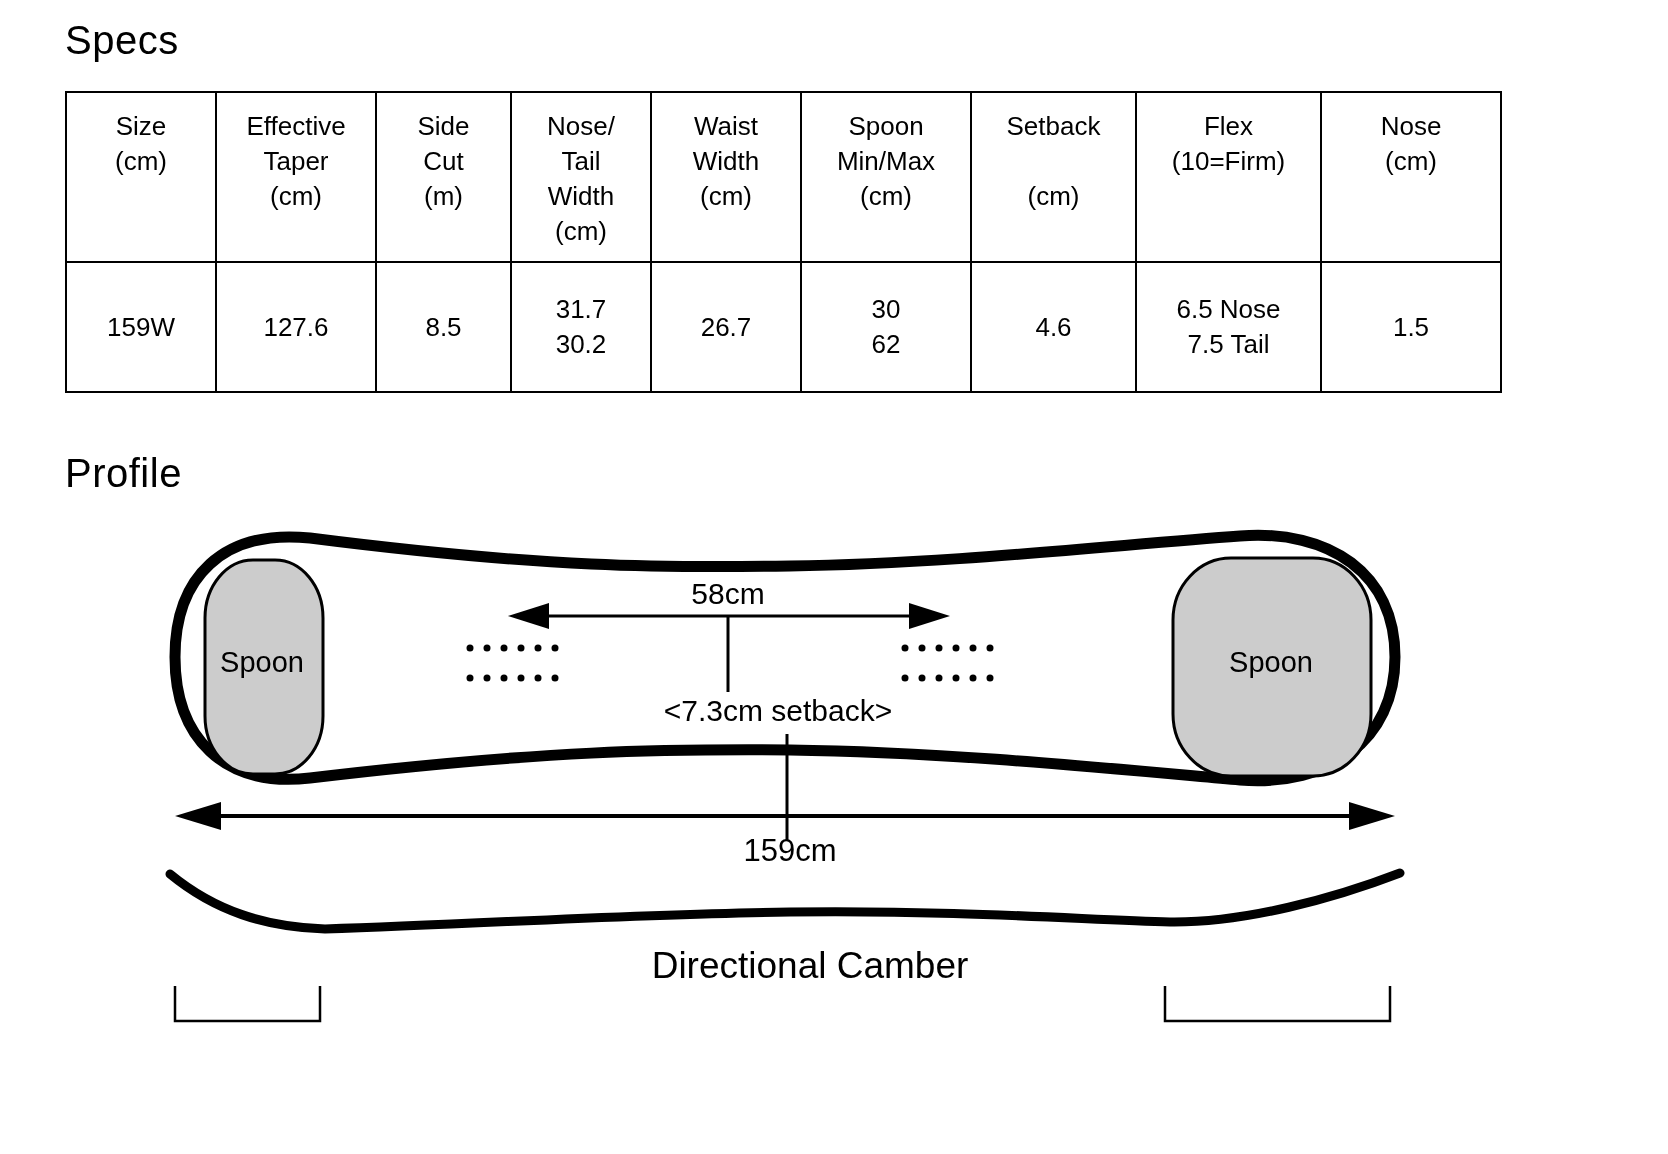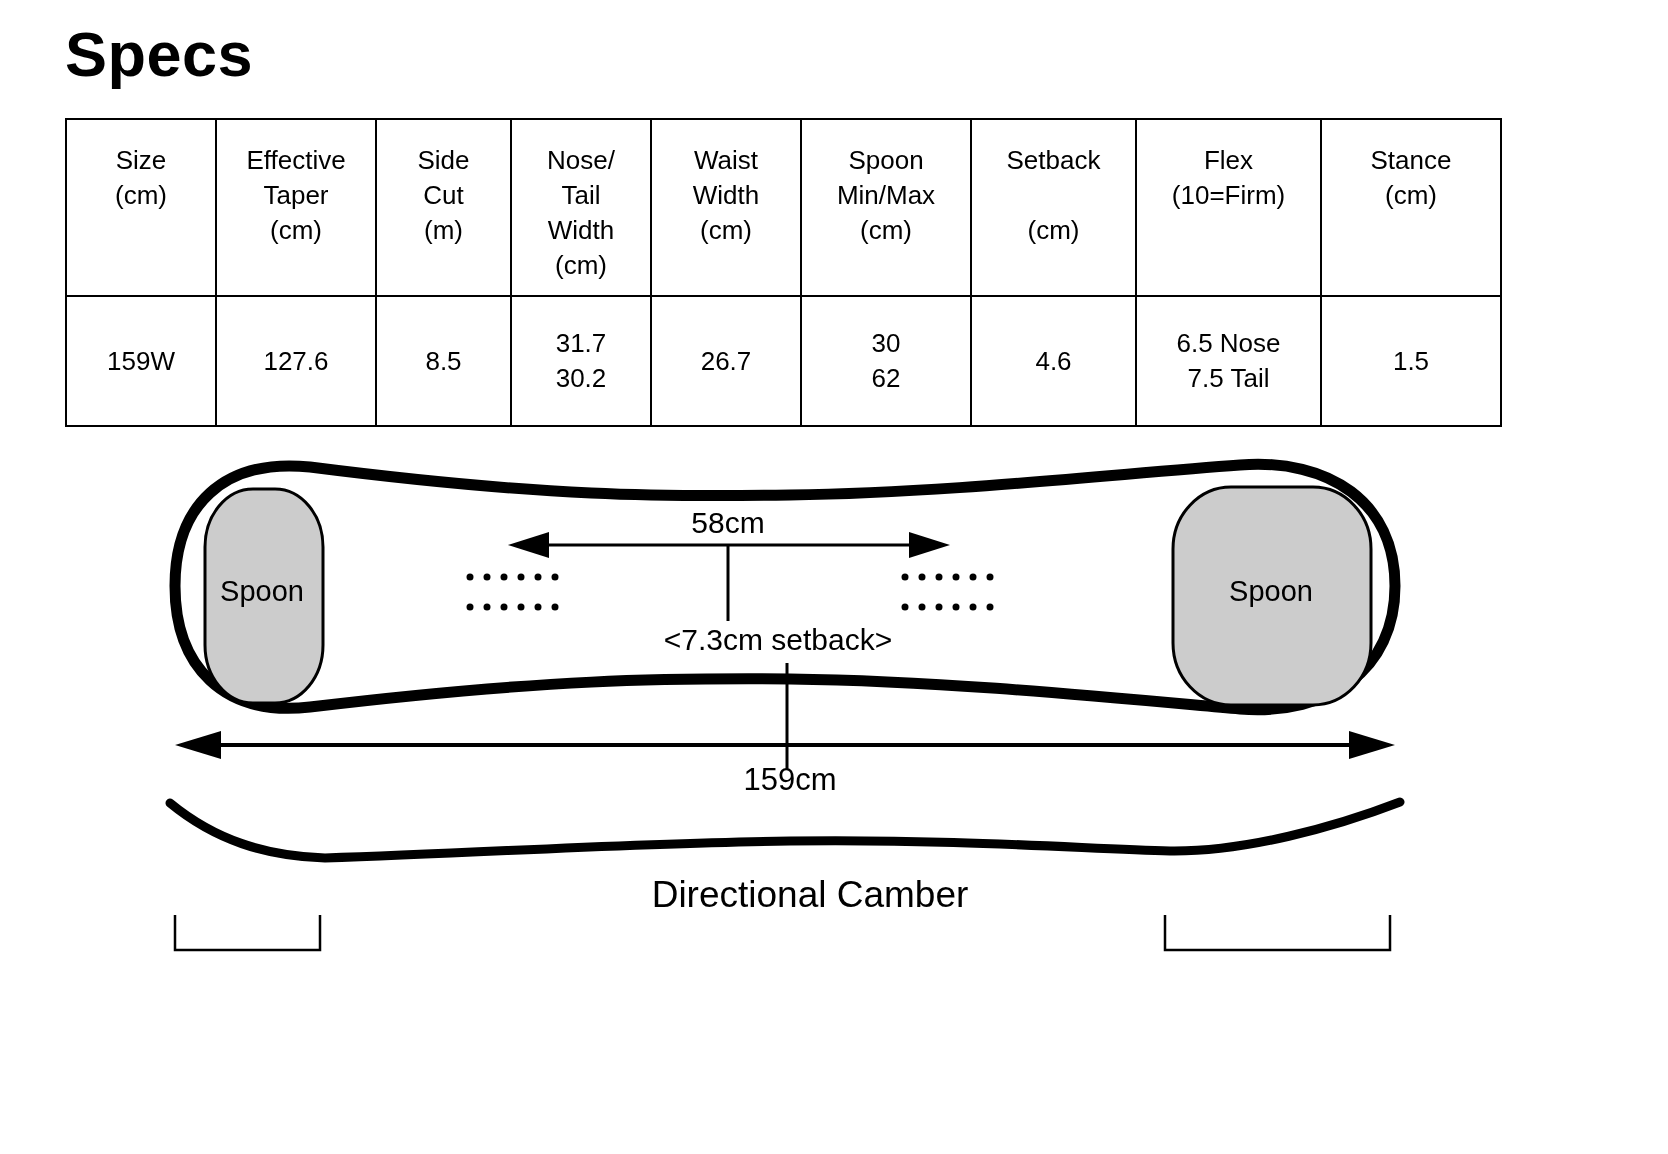--- a/index.html
+++ b/index.html
@@ -10,22 +10,22 @@
     color: #000000;
     font-family: "Liberation Sans", "DejaVu Sans", sans-serif;
   }
   .page {
     width: 1668px;
     height: 1154px;
     padding: 10px 65px 20px 65px;
     overflow: hidden;
   }
   h1.section-title {
-    font-size: 63px;
-    font-weight: 700;
+    font-size: 40px;
+    font-weight: 400;
     margin: 8px 0 28px 0;
     letter-spacing: 0.5px;
   }
   h1.profile-heading {
     margin-top: 58px;
     margin-bottom: 20px;
   }
   table.specs {
     border-collapse: collapse;
     table-layout: fixed;
@@ -36,21 +36,21 @@
     text-align: center;
     font-size: 26px;
     font-weight: 400;
     white-space: pre-line;
     line-height: 1.35;
     padding: 12px 4px;
   }
   table.specs thead th {
     vertical-align: top;
     height: 130px;
-    padding-top: 23px;
+    padding-top: 16px;
   }
   table.specs tbody td {
     vertical-align: middle;
     height: 130px;
   }
   .diagram-wrap {
     margin-top: 18px;
   }
   svg text {
     font-family: "Liberation Sans", "DejaVu Sans", sans-serif;
@@ -94,21 +94,21 @@
 Width
 (cm)</th>
         <th>Spoon
 Min/Max
 (cm)</th>
         <th>Setback
 
 (cm)</th>
         <th>Flex
 (10=Firm)</th>
-        <th>Stance
+        <th>Nose
 (cm)</th>
       </tr>
     </thead>
     <tbody>
       <tr>
         <td>159W</td>
         <td>127.6</td>
         <td>8.5</td>
         <td>31.7
 30.2</td>
@@ -116,20 +116,21 @@
         <td>30
 62</td>
         <td>4.6</td>
         <td>6.5 Nose
 7.5 Tail</td>
         <td>1.5</td>
       </tr>
     </tbody>
   </table>
 
+  <h1 class="section-title profile-heading">Profile</h1>
 
   <div class="diagram-wrap">
     <svg width="1340" height="515" viewBox="0 0 1340 515">
 
       <path d="M 245 22
                C 480 52, 600 52, 725 50
                C 880 48, 1040 30, 1175 20
                C 1265 13, 1330 58, 1330 141
                C 1330 224, 1265 271, 1175 264
                C 1040 252, 880 236, 725 234

